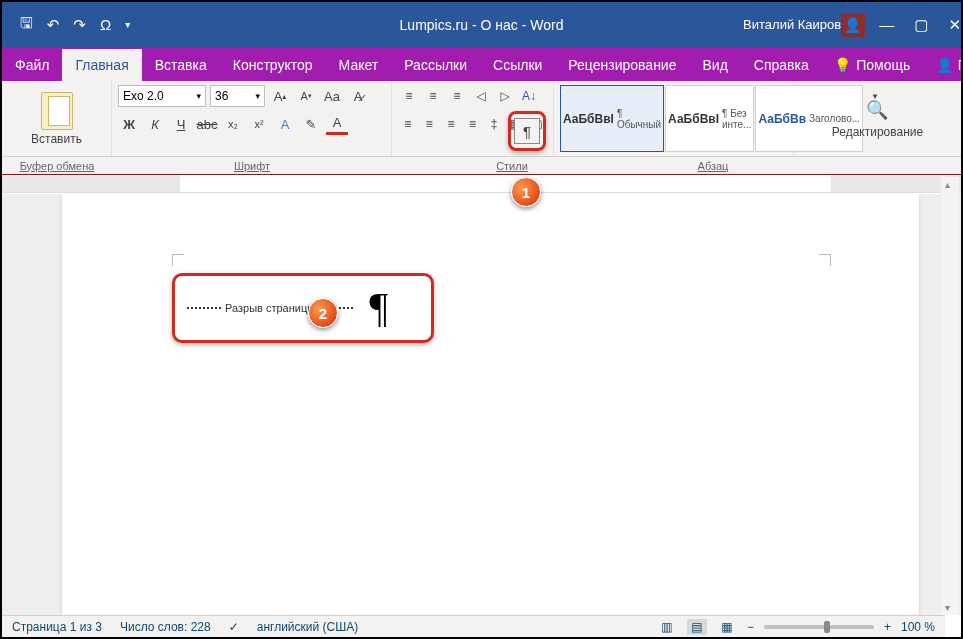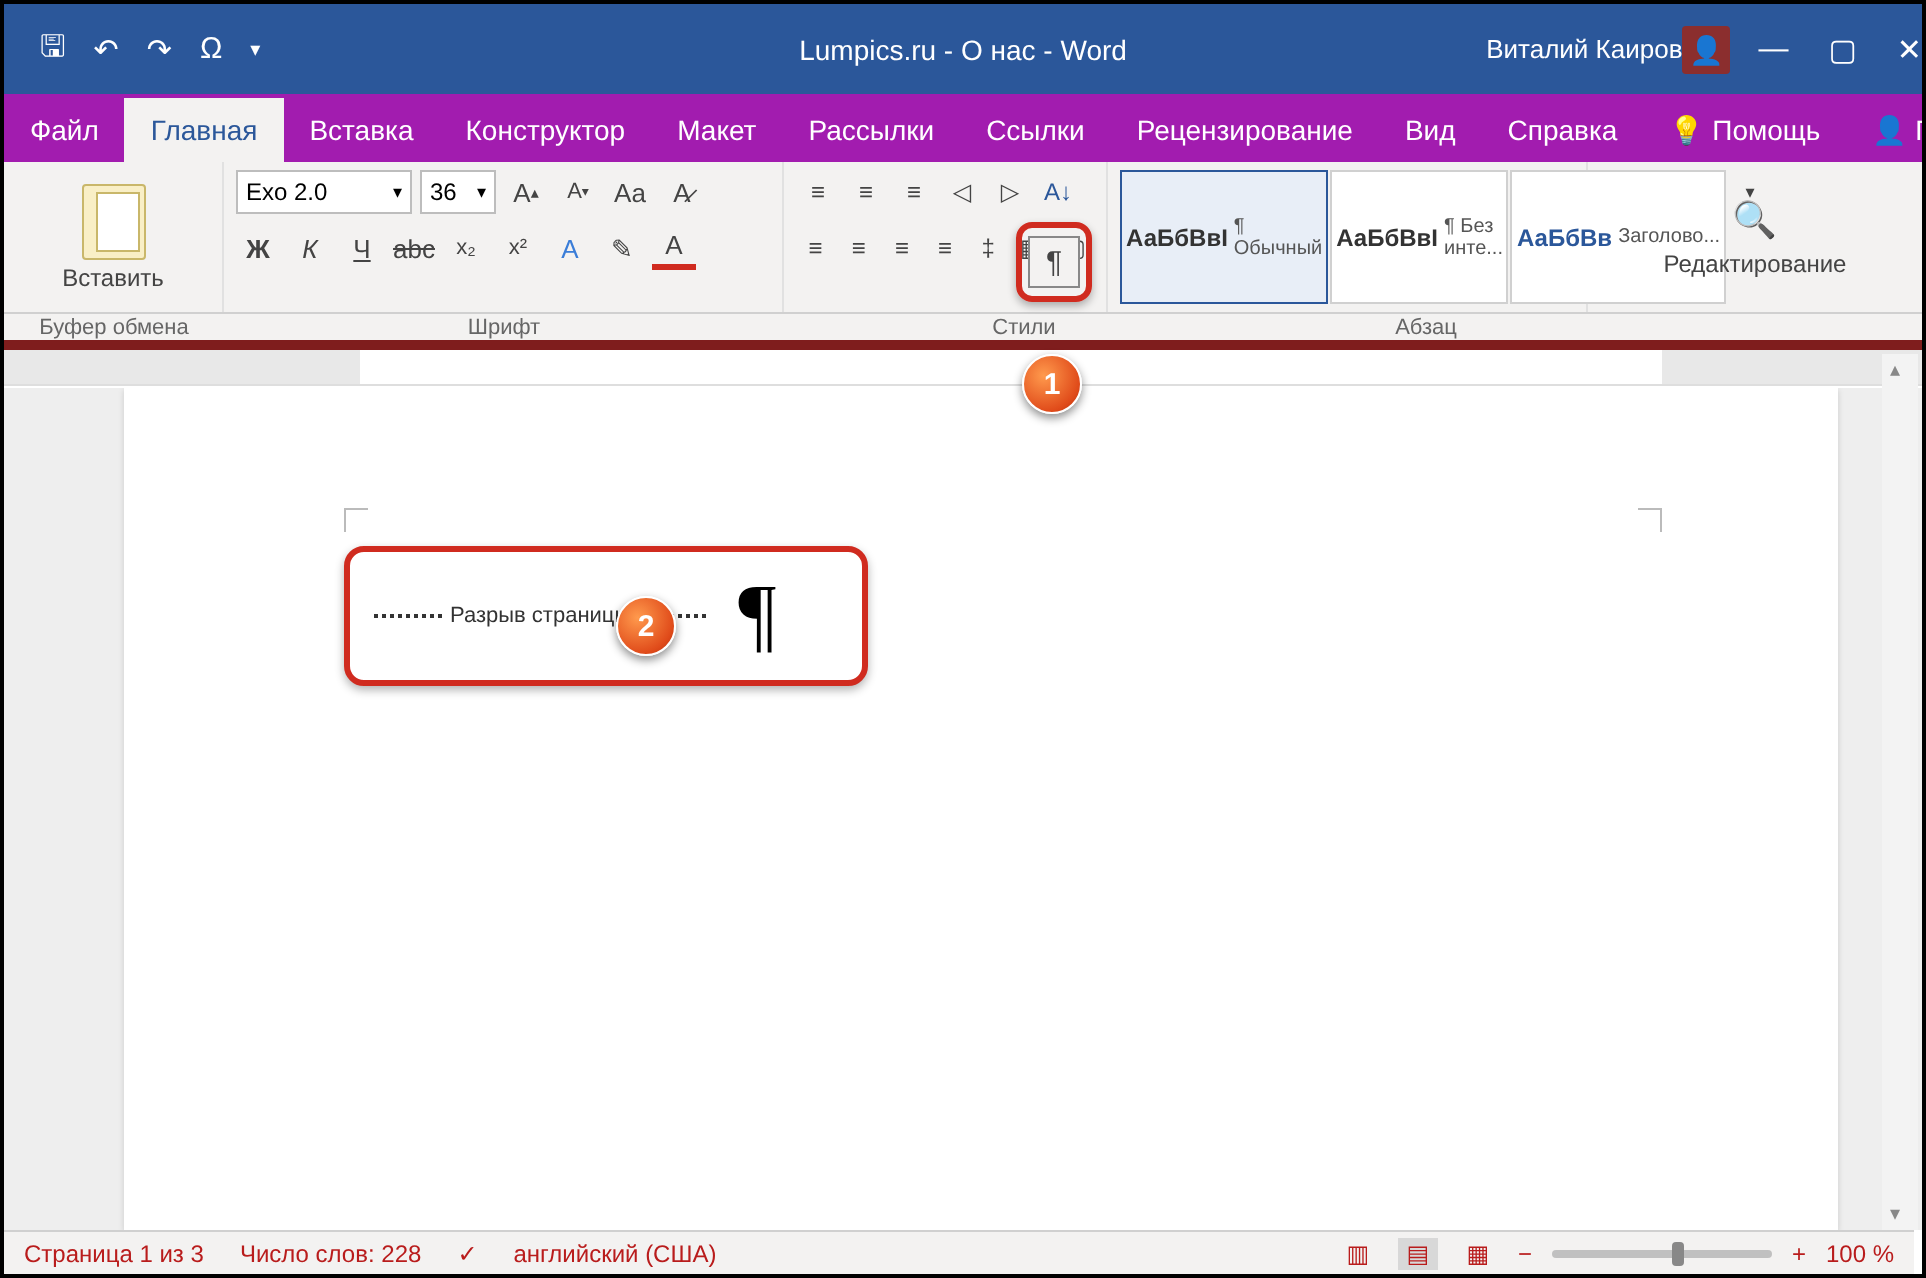--- a/index.html
+++ b/index.html
@@ -26,38 +26,38 @@
 .group-clipboard { width: 110px; display:flex; flex-direction:column; align-items:center; justify-content:center; border-right:1px solid #e1e1e1; }
 .paste-icon { width: 32px; height: 38px; background:#f9efc6; border:1px solid #c9b76a; border-radius:2px; position:relative; }
 .paste-icon::after { content:''; position:absolute; left:6px; top:3px; width:20px; height:28px; background:#fff; border:1px solid #c9b76a; }
 .paste-label { font-size: 12px; color:#444; margin-top:2px; }
 
 .group-font { width: 280px; padding: 4px 6px; border-right:1px solid #e1e1e1; display:flex; flex-direction:column; gap:6px; }
 .font-row1, .font-row2 { display:flex; gap:4px; align-items:center; }
 .combo { height: 22px; background:#fff; border:1px solid #bdbdbd; font-size:12px; display:flex; align-items:center; padding:0 4px; }
 .combo .arrow { margin-left:auto; font-size:9px;}
 .fontname { width: 88px; }
-.fontsize { width: 38px; }
+.fontsize { width: 55px; }
 .rb-btn { width: 22px; height: 22px; display:flex; align-items:center; justify-content:center; font-size:13px; color:#444;}
 .rb-btn.small { font-size:11px; }
 
 .group-para { width: 162px; padding: 4px 6px; border-right:1px solid #e1e1e1; display:flex; flex-direction:column; gap:6px; position:relative;}
 .para-row { display:flex; gap:2px; }
 .para-btn { width:22px; height:22px; display:flex; align-items:center; justify-content:center; font-size:12px; color:#444;}
 
 .group-styles { width:240px; padding:4px 6px; border-right:1px solid #e1e1e1; display:flex; gap:1px;}
 .style-box { flex:1; background:#fff; border:1px solid #d0d0d0; display:flex; align-items:center; justify-content:center; padding:4px 2px; font-size:10px; color:#555; gap:3px;}
 .style-box.selected { border-color:#2b579a; background:#e8eef7;}
 .style-preview { font-size:12px; font-weight:bold; color:#333; }
 .style-preview.blue { color:#2b579a; }
 
 .group-edit { flex:1; display:flex; align-items:center; justify-content:center; flex-direction:column; }
 .edit-icon { font-size:18px; color:#444;}
 
-.group-labels { height: 18px; background:#f3f2f1; display:flex; font-size:11px; color:#666; border-bottom:5px solid #7f1d1d;}
+.group-labels { height: 18px; background:#f3f2f1; display:flex; font-size:11px; color:#666; border-bottom:1px solid #7f1d1d;text-decoration:underline;}
 .gl { display:flex; align-items:center; justify-content:center; }
 
 .pilcrow-highlight { position:absolute; left:506px; top:109px; width:38px; height:40px; border:3px solid #d02b1f; border-radius:8px; box-shadow:0 2px 4px rgba(0,0,0,0.3); z-index:5; display:flex; align-items:center; justify-content:center;}
 .pilcrow-highlight .inner { width:26px; height:26px; border:1px solid #888; background:#f3f2f1; display:flex; align-items:center; justify-content:center; font-size:15px; color:#444;}
 
 .callout { position:absolute; width:30px; height:30px; background:radial-gradient(circle at 35% 35%, #ff9a4d, #e04b1a 70%, #b02c08); border-radius:50%; border:1px solid #fff; box-shadow:0 2px 5px rgba(0,0,0,0.45); display:flex; align-items:center; justify-content:center; color:#fff; font-weight:bold; font-size:15px; z-index:10;}
 #call1 { left:509px; top:175px; }
 #call2 { left:306px; top:296px; }
 
 .ruler { height:18px; background:#fff; border-bottom:1px solid #dedede; position:relative;}
@@ -71,21 +71,21 @@
 .page-break-box { position:absolute; left:170px; top:271px; width:262px; height:70px; border:3px solid #d02b1f; border-radius:10px; box-shadow:0 2px 5px rgba(0,0,0,0.3); background:#fff; display:flex; align-items:center; z-index:8; padding:0 12px; gap:0;}
 .pb-dots { border-bottom: 2px dotted #333; flex:0 0 34px; height:0;}
 .pb-text { font-size: 11px; color:#333; padding:0 4px;}
 .pb-dots2 { border-bottom: 2px dotted #333; flex:0 0 34px; height:0;}
 .pb-pilcrow { font-size:42px; color:#000; font-family:Georgia, serif; margin-left:16px; line-height:1;}
 
 .scroll-v { position:absolute; right:2px; top:175px; bottom:22px; width:18px; background:#f3f3f3;}
 .scroll-v::before { content:'▴'; position:absolute; top:2px; left:4px; font-size:10px; color:#888;}
 .scroll-v::after { content:'▾'; position:absolute; bottom:2px; left:4px; font-size:10px; color:#888;}
 
-.statusbar { position:absolute; bottom:0; left:0; right:4px; height:22px; background:#f3f2f1; border-top:1px solid #d0d0d0; display:flex; align-items:center; font-size:12px; color:#b91c1c; padding:0 10px; gap:18px;}
+.statusbar { position:absolute; bottom:0; left:0; right:16px; height:22px; background:#f3f2f1; border-top:1px solid #d0d0d0; display:flex; align-items:center; font-size:12px; color:#0c4a6e; padding:0 10px; gap:18px;}
 .status-right { margin-left:auto; display:flex; align-items:center; gap:10px;}
 .view-btn { width:20px; height:16px; display:flex; align-items:center; justify-content:center; font-size:12px;}
 .view-btn.active { background:#d8d8d8;}
 .zoom-slider { width:110px; height:4px; background:#c0c0c0; position:relative; border-radius:2px;}
 .zoom-slider .thumb { position:absolute; left:55%; top:-4px; width:6px; height:12px; background:#888; border-radius:2px;}
 </style>
 </head>
 <body>
 
 <div class="titlebar">

